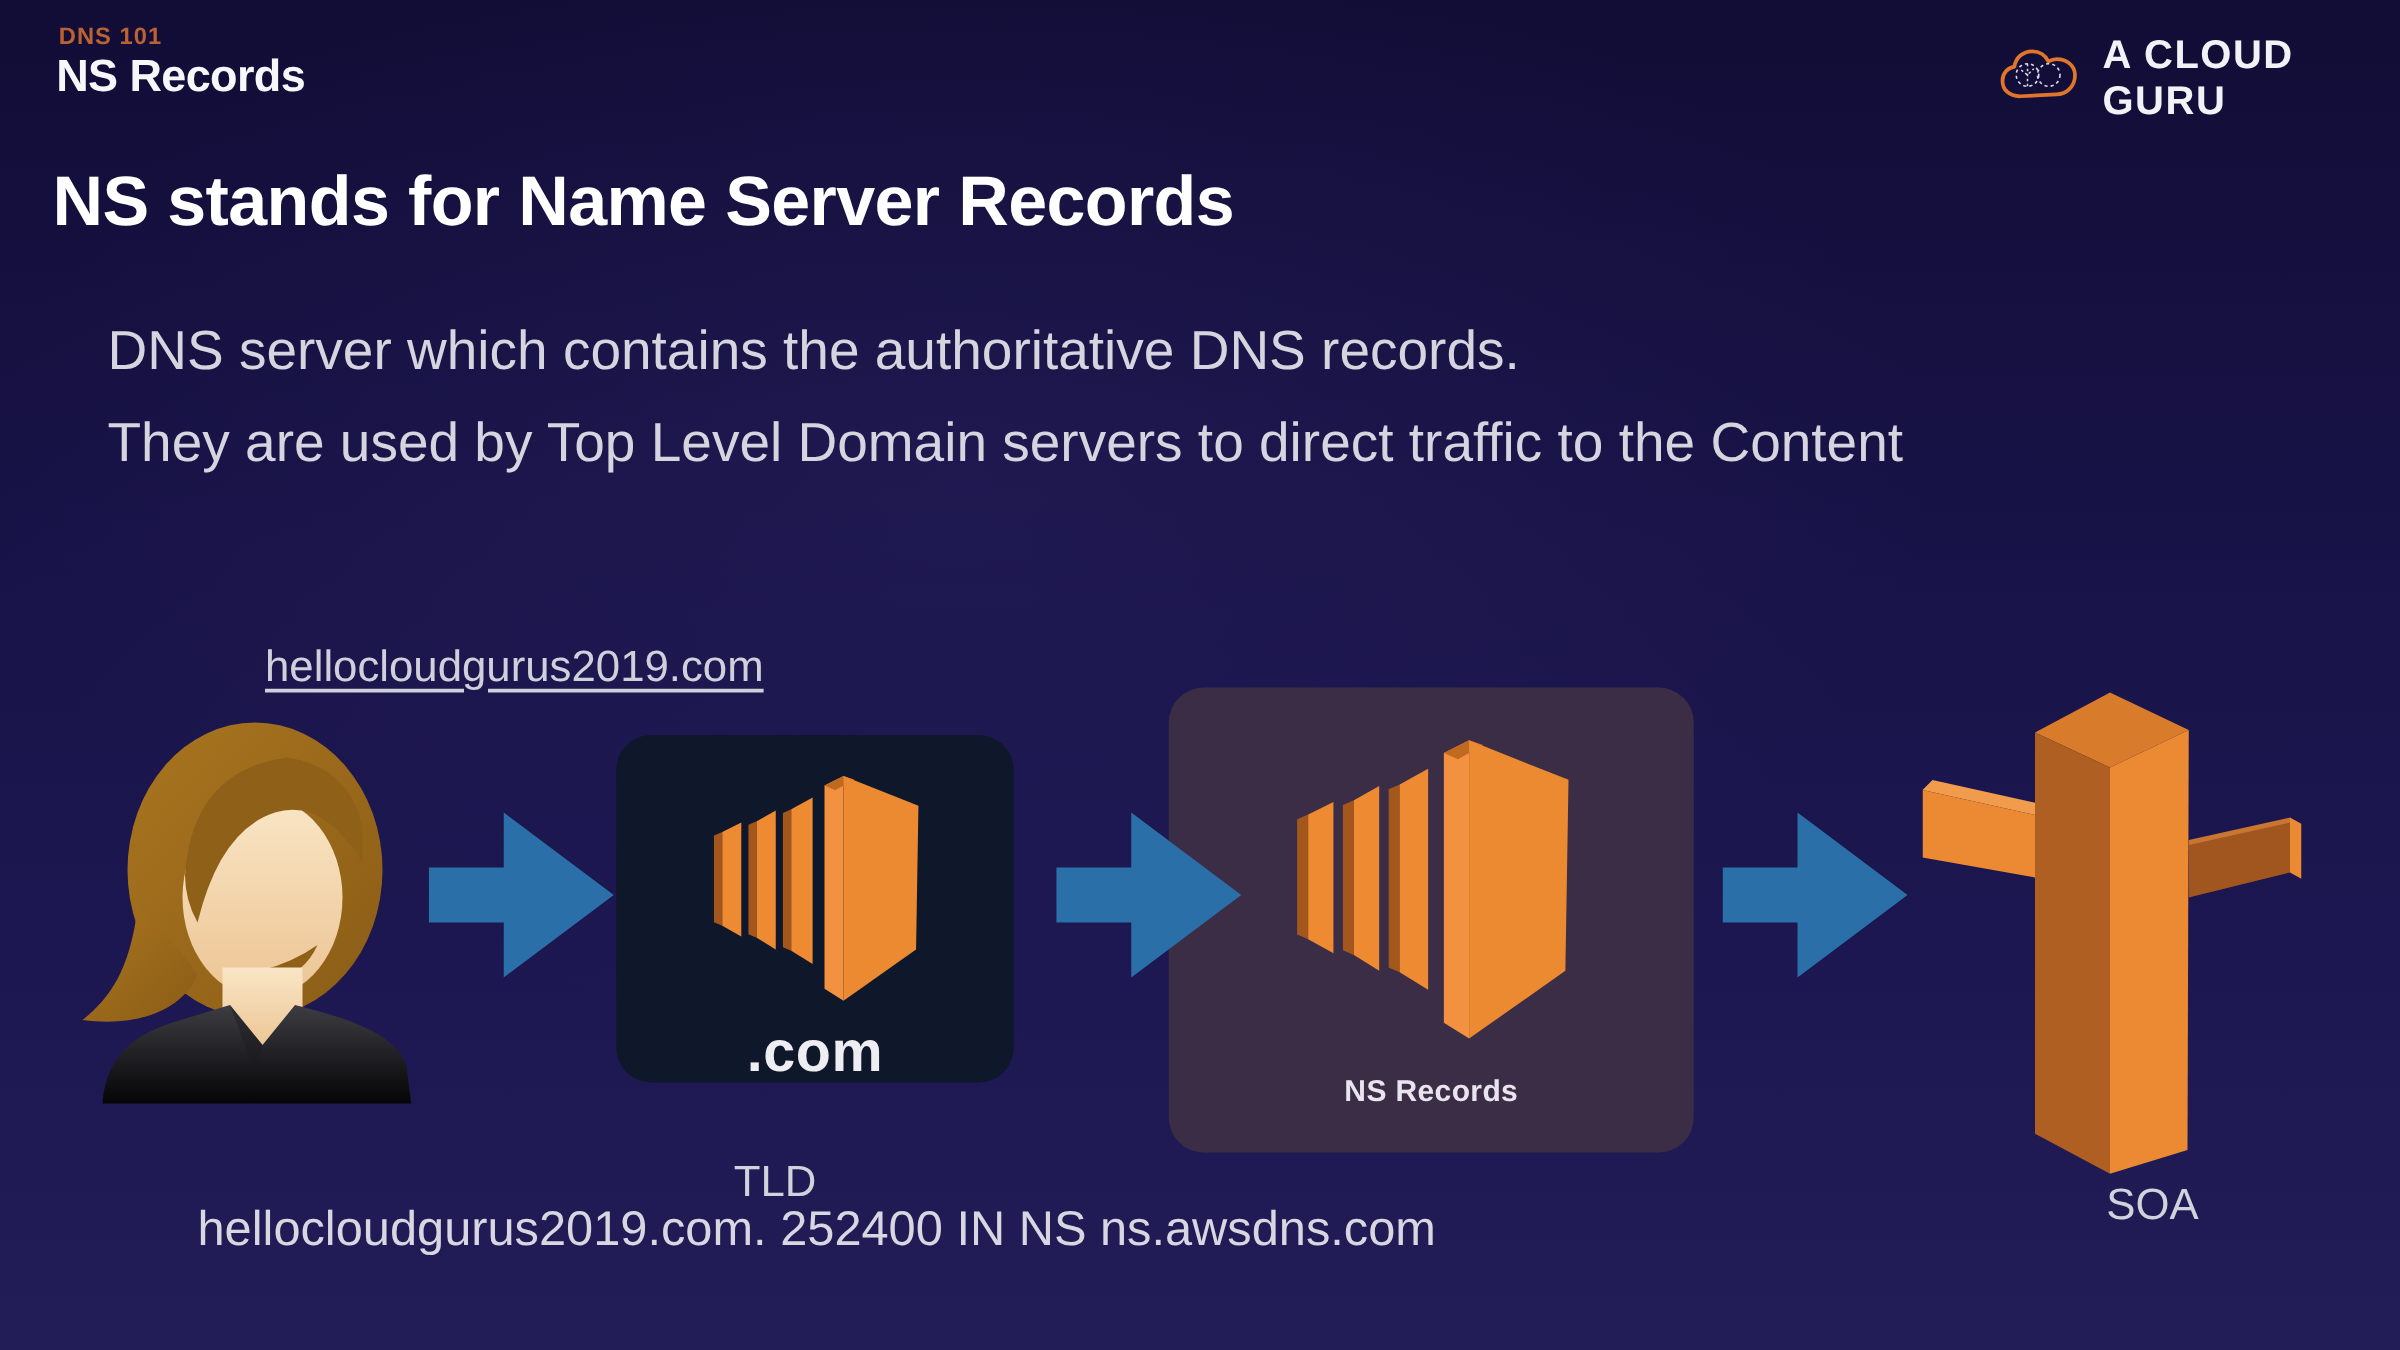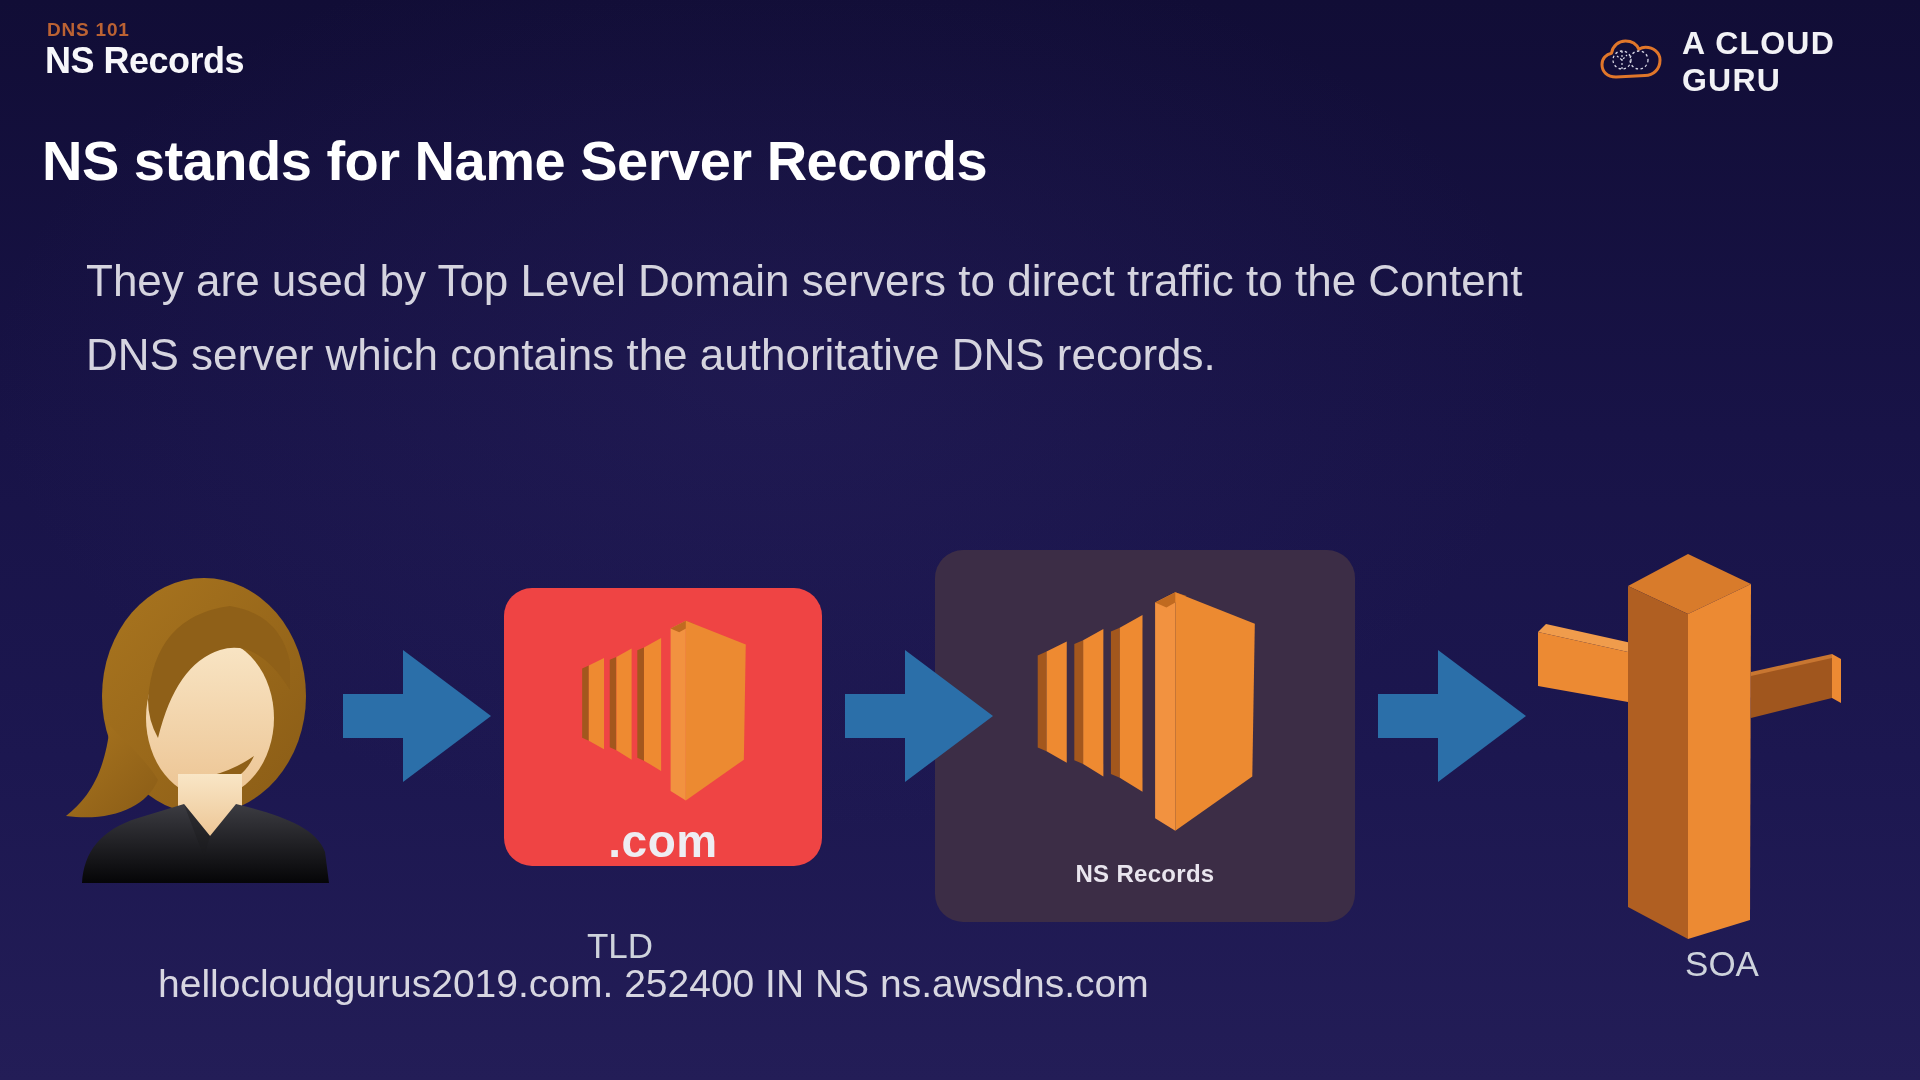--- a/index.html
+++ b/index.html
@@ -32,21 +32,21 @@
 
   
   .domain-label { position:absolute; left:212px; top:514px; font-size:35px; color:#d0d0dc;
     text-decoration:underline; text-underline-offset:6px; }
   .avatar { position:absolute; left:58px; top:568px; width:292px; height:315px; }
   .arrow { position:absolute; width:152px; height:152px; top:640px; z-index:3; }
   .arrow-1 { left:343px; } .arrow-2 { left:845px; } .arrow-3 { left:1378px; }
 
   .panel { position:absolute; border-radius:28px; z-index:1;
     display:flex; flex-direction:column; align-items:center; }
-  .panel-tld { left:504px; top:588px; width:318px; height:278px; background:#ef4444; }
+  .panel-tld { left:493px; top:588px; width:318px; height:278px; background:#0f172a; }
   .panel-ns  { left:935px; top:550px; width:420px; height:372px; background:#3c2d46; }
   .panel-tld .ec2 { width:186px; height:214px; margin-top:10px; }
   .panel-ns  .ec2 { width:244px; height:284px; margin-top:12px; }
   .com-label { font-size:46px; font-weight:bold; color:#eeedf2; margin-top:2px; letter-spacing:0.5px; }
   .ns-label  { font-size:24px; font-weight:bold; color:#e9e5ee; margin-top:14px; letter-spacing:0.3px; }
 
   .soa-icon { position:absolute; left:1538px; top:550px; width:308px; height:392px; }
 
   .caption { position:absolute; font-size:35px; color:#ced3dc; text-align:center; }
   .caption-tld { left:558px; top:926px; width:124px; }
@@ -69,24 +69,25 @@
         <circle cx="24" cy="22" r="9" fill="none" stroke="#d8d8e6" stroke-width="1.3" stroke-dasharray="2.5,2.5"></circle>
         <circle cx="41" cy="22" r="9" fill="none" stroke="#d8d8e6" stroke-width="1.3" stroke-dasharray="2.5,2.5"></circle>
         <path d="M24,13 L24,31 M19,18 L24,22 L29,17" fill="none" stroke="#d8d8e6" stroke-width="1.2" stroke-dasharray="2,2"></path>
       </svg>
     </span>
     <span class="brand-name">A CLOUD GURU</span>
   </div>
 
   <div class="heading">NS stands for Name Server Records</div>
   <div class="body-text">
+    <span>DNS server which contains the authoritative DNS records.</span>
     <span>They are used by Top Level Domain servers to direct traffic to the Content</span>
-    <span>DNS server which contains the authoritative DNS records.</span>
   </div>
 
+  <div class="domain-label">hellocloudgurus2019.com</div>
 
   <div class="avatar">
     <svg width="292" height="315" viewBox="0 0 292 315">
       <defs>
         <linearGradient id="skin" x1="0" y1="0" x2="0" y2="1">
           <stop offset="0" stop-color="#f9e6c6"></stop>
             <stop offset="1" stop-color="#ecc493"></stop>
         </linearGradient>
         <linearGradient id="suit" x1="0" y1="0" x2="0" y2="1">
           <stop offset="0" stop-color="#3c3c42"></stop>

